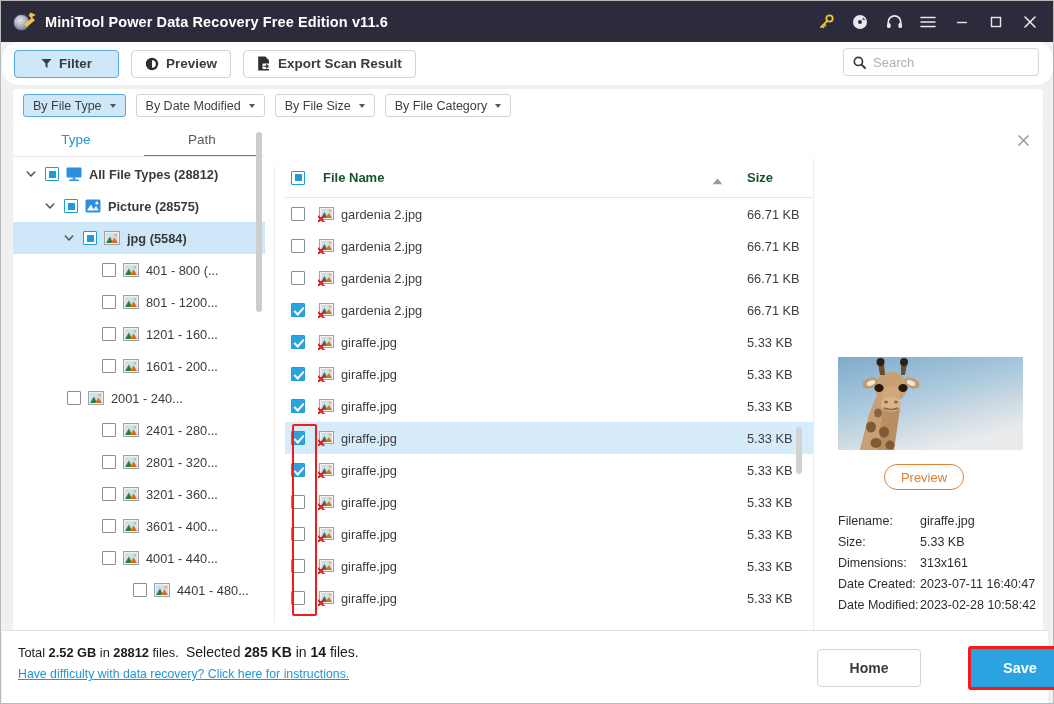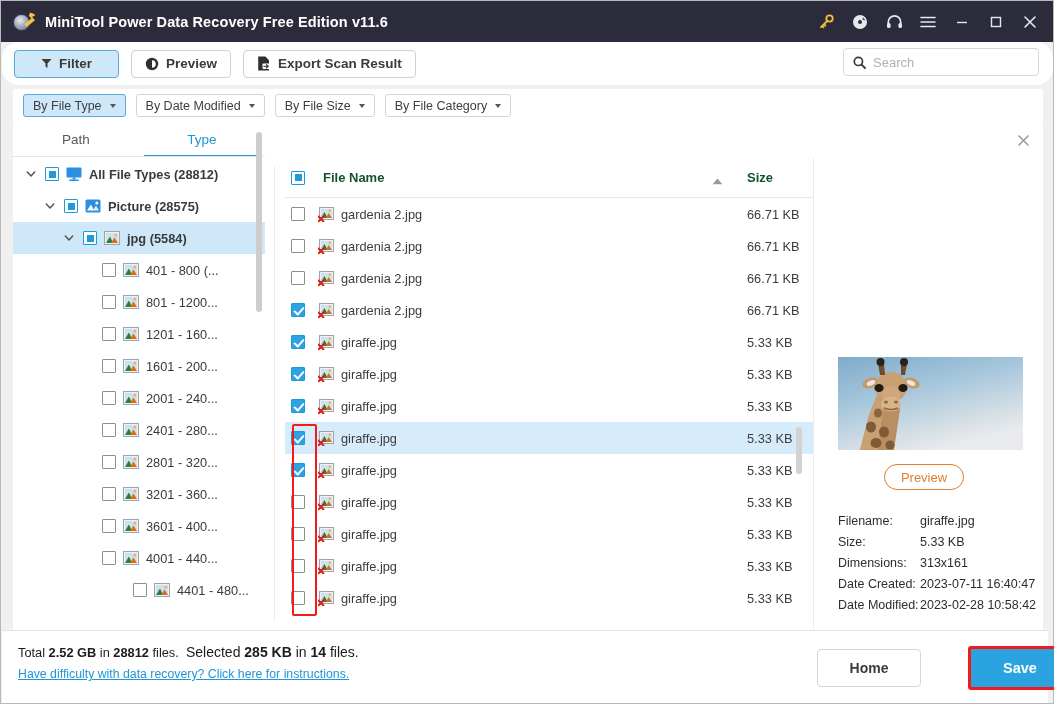--- a/index.html
+++ b/index.html
@@ -353,22 +353,22 @@
       </div>
       <div class="fbtn">
         <span>By File Category</span>
         <span class="caret"></span>
       </div>
     </div>
 
   <div class="panel">
 
     <div class="tabs" id="tabs">
+        <div class="tab active">Type</div>
         <div class="tab">Path</div>
-        <div class="tab active">Type</div>
       </div>
     <div class="tabs-underline"></div>
 
     <div class="tree" id="tree">
         <div class="tnode" style="padding-left: 10px; font-weight: bold;">
           <span class="twist">
             <svg width="10" height="10" viewBox="0 0 10 10">
               <path d="M1.3 3 L5 7 L8.7 3" fill="none" stroke="#555" stroke-width="1.5" stroke-linecap="round" stroke-linejoin="round"></path>
             </svg>
           </span>
@@ -459,21 +459,21 @@
           <span class="cbox"></span>
           <svg class="ticon-img" viewBox="0 0 16 14">
             <rect x="0.5" y="0.5" width="15" height="13" fill="#eef1f5" stroke="#9aa4ae"></rect>
             <rect x="2" y="2" width="12" height="10" fill="#cfe0ef"></rect>
             <path d="M2 12 L6 5.5 L9 12 Z" fill="#2f7d3a"></path>
             <path d="M7 12 L10.5 6.5 L14 12 Z" fill="#e06a18"></path>
             <circle cx="11.8" cy="4.2" r="1.3" fill="#f2b233"></circle>
           </svg>
           <span class="tlabel">1601 - 200...</span>
         </div>
-        <div class="tnode" style="padding-left: 67px; font-weight: normal;">
+        <div class="tnode" style="padding-left: 32px; font-weight: normal;">
           <span class="twist empty"></span>
           <span style="width:6px;flex:none"></span>
           <span class="cbox"></span>
           <svg class="ticon-img" viewBox="0 0 16 14">
             <rect x="0.5" y="0.5" width="15" height="13" fill="#eef1f5" stroke="#9aa4ae"></rect>
             <rect x="2" y="2" width="12" height="10" fill="#cfe0ef"></rect>
             <path d="M2 12 L6 5.5 L9 12 Z" fill="#2f7d3a"></path>
             <path d="M7 12 L10.5 6.5 L14 12 Z" fill="#e06a18"></path>
             <circle cx="11.8" cy="4.2" r="1.3" fill="#f2b233"></circle>
           </svg>

